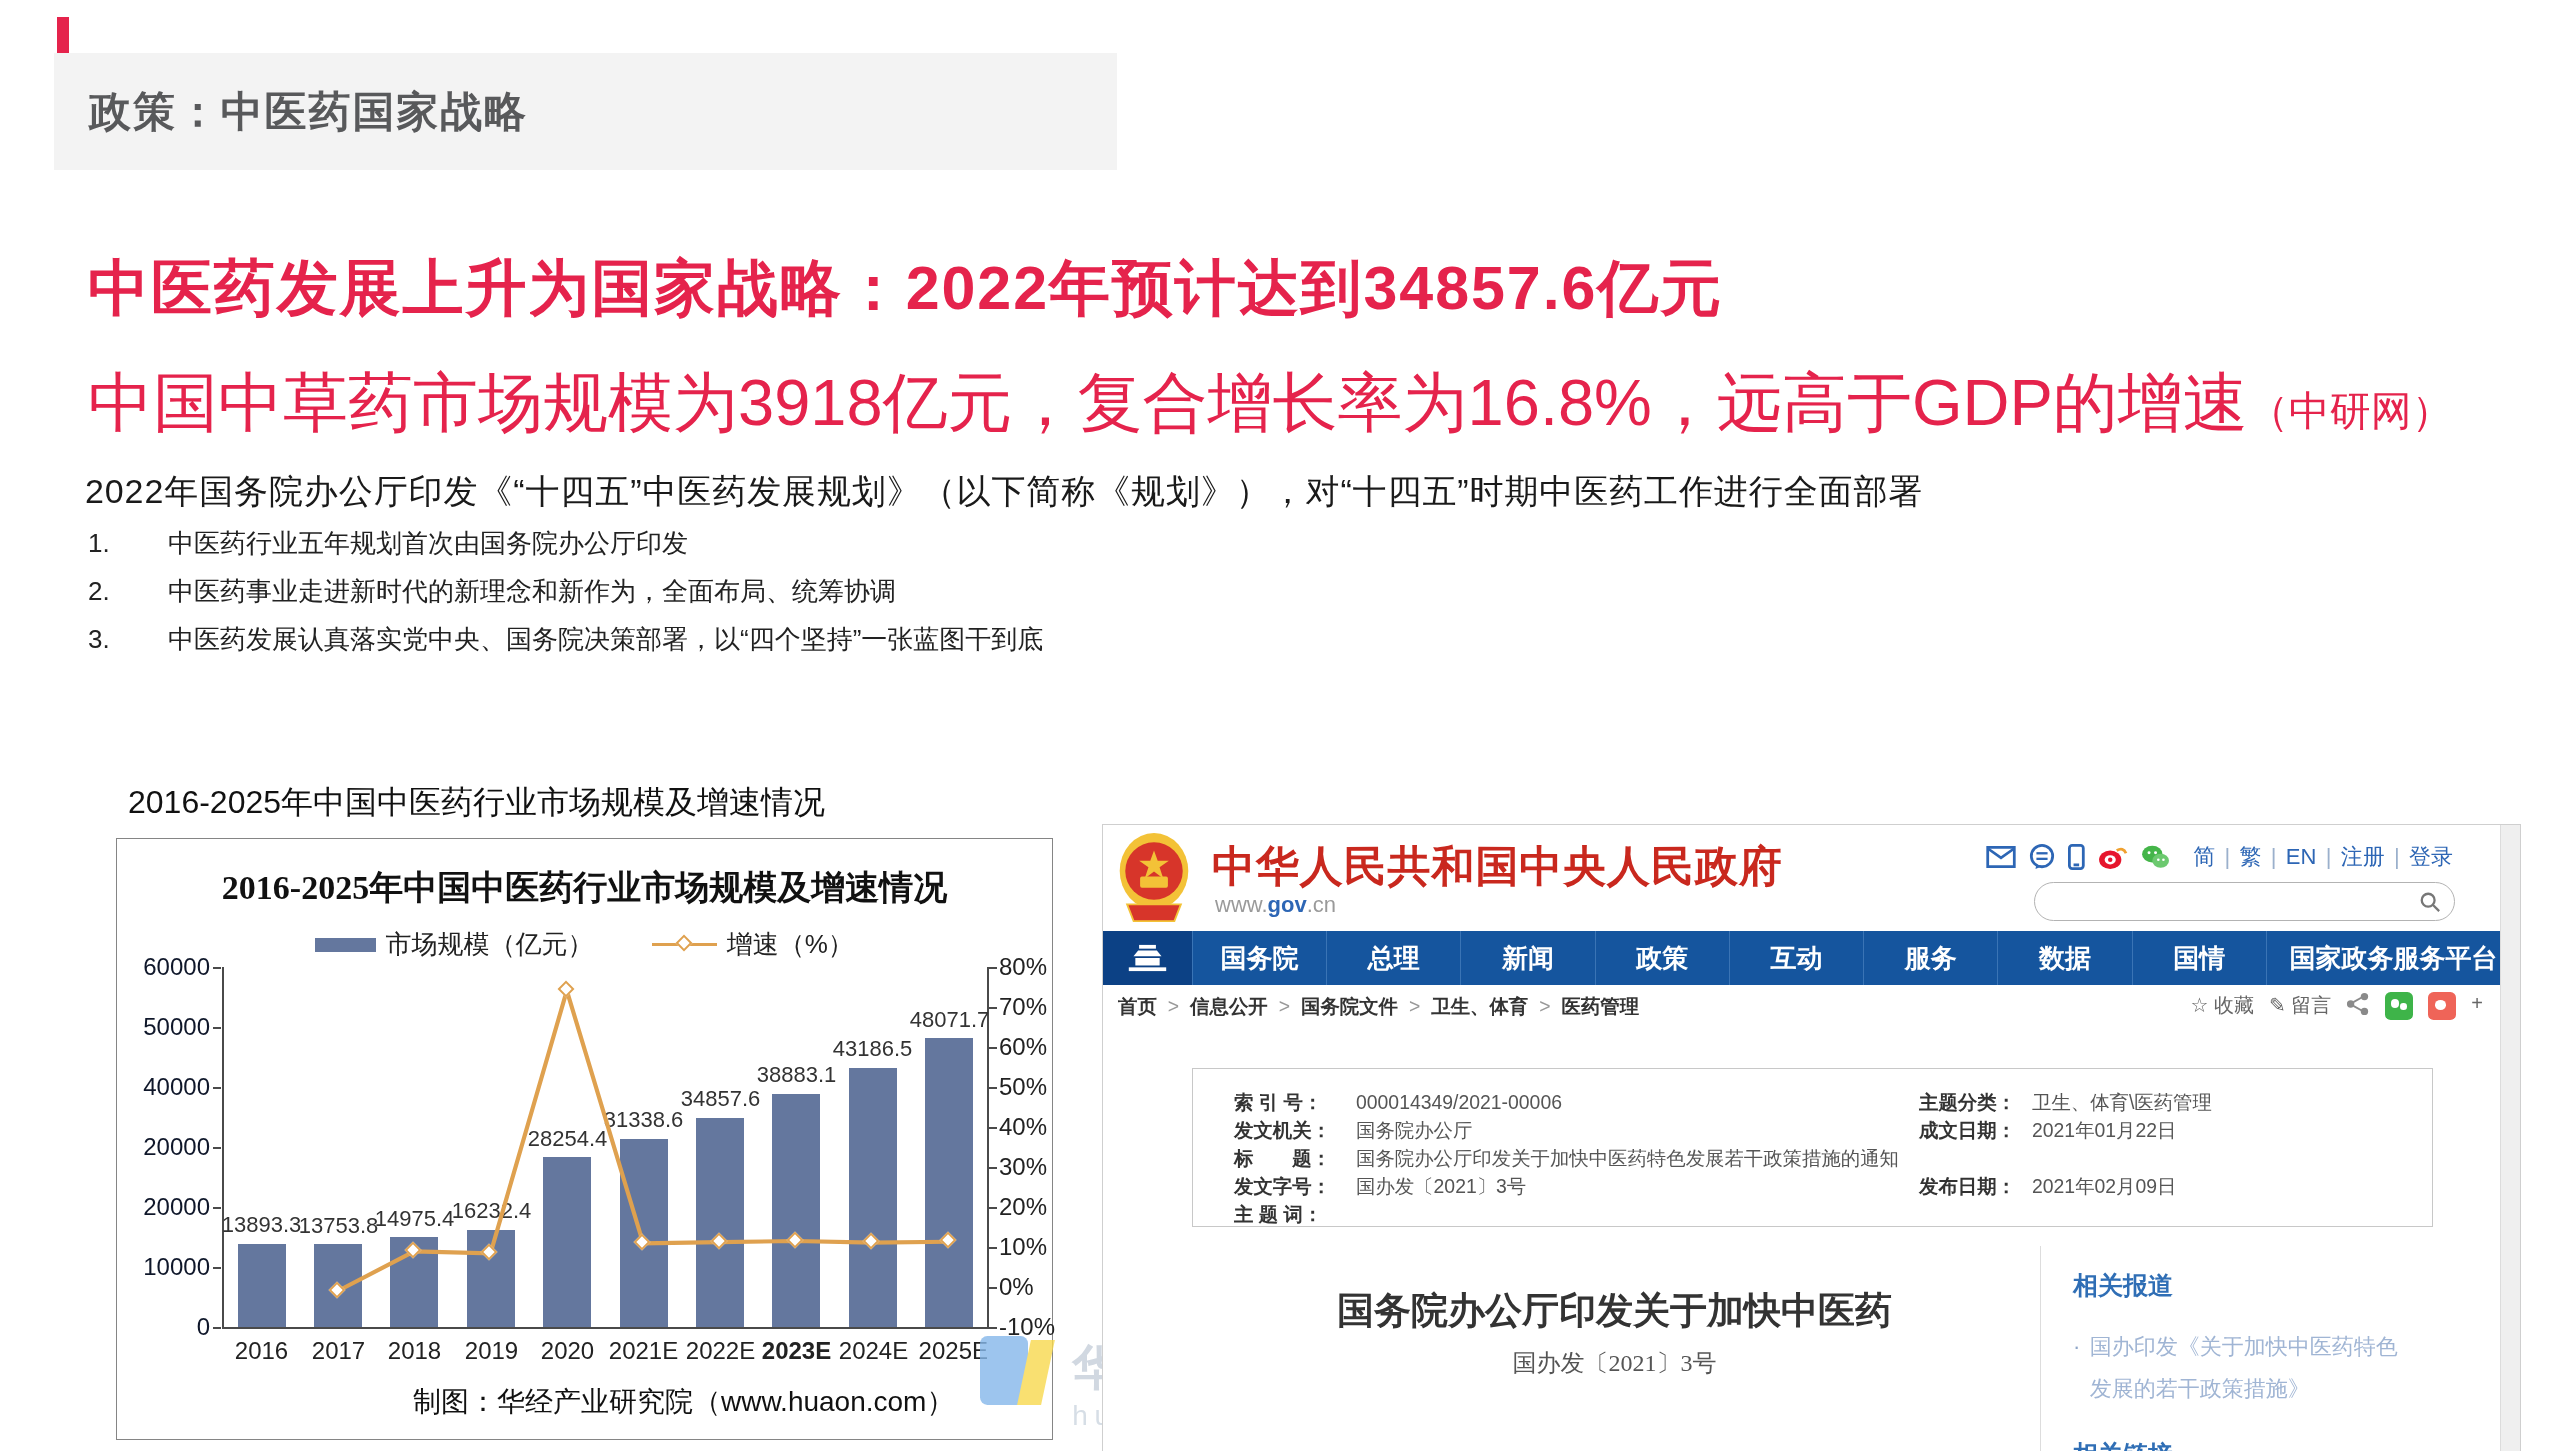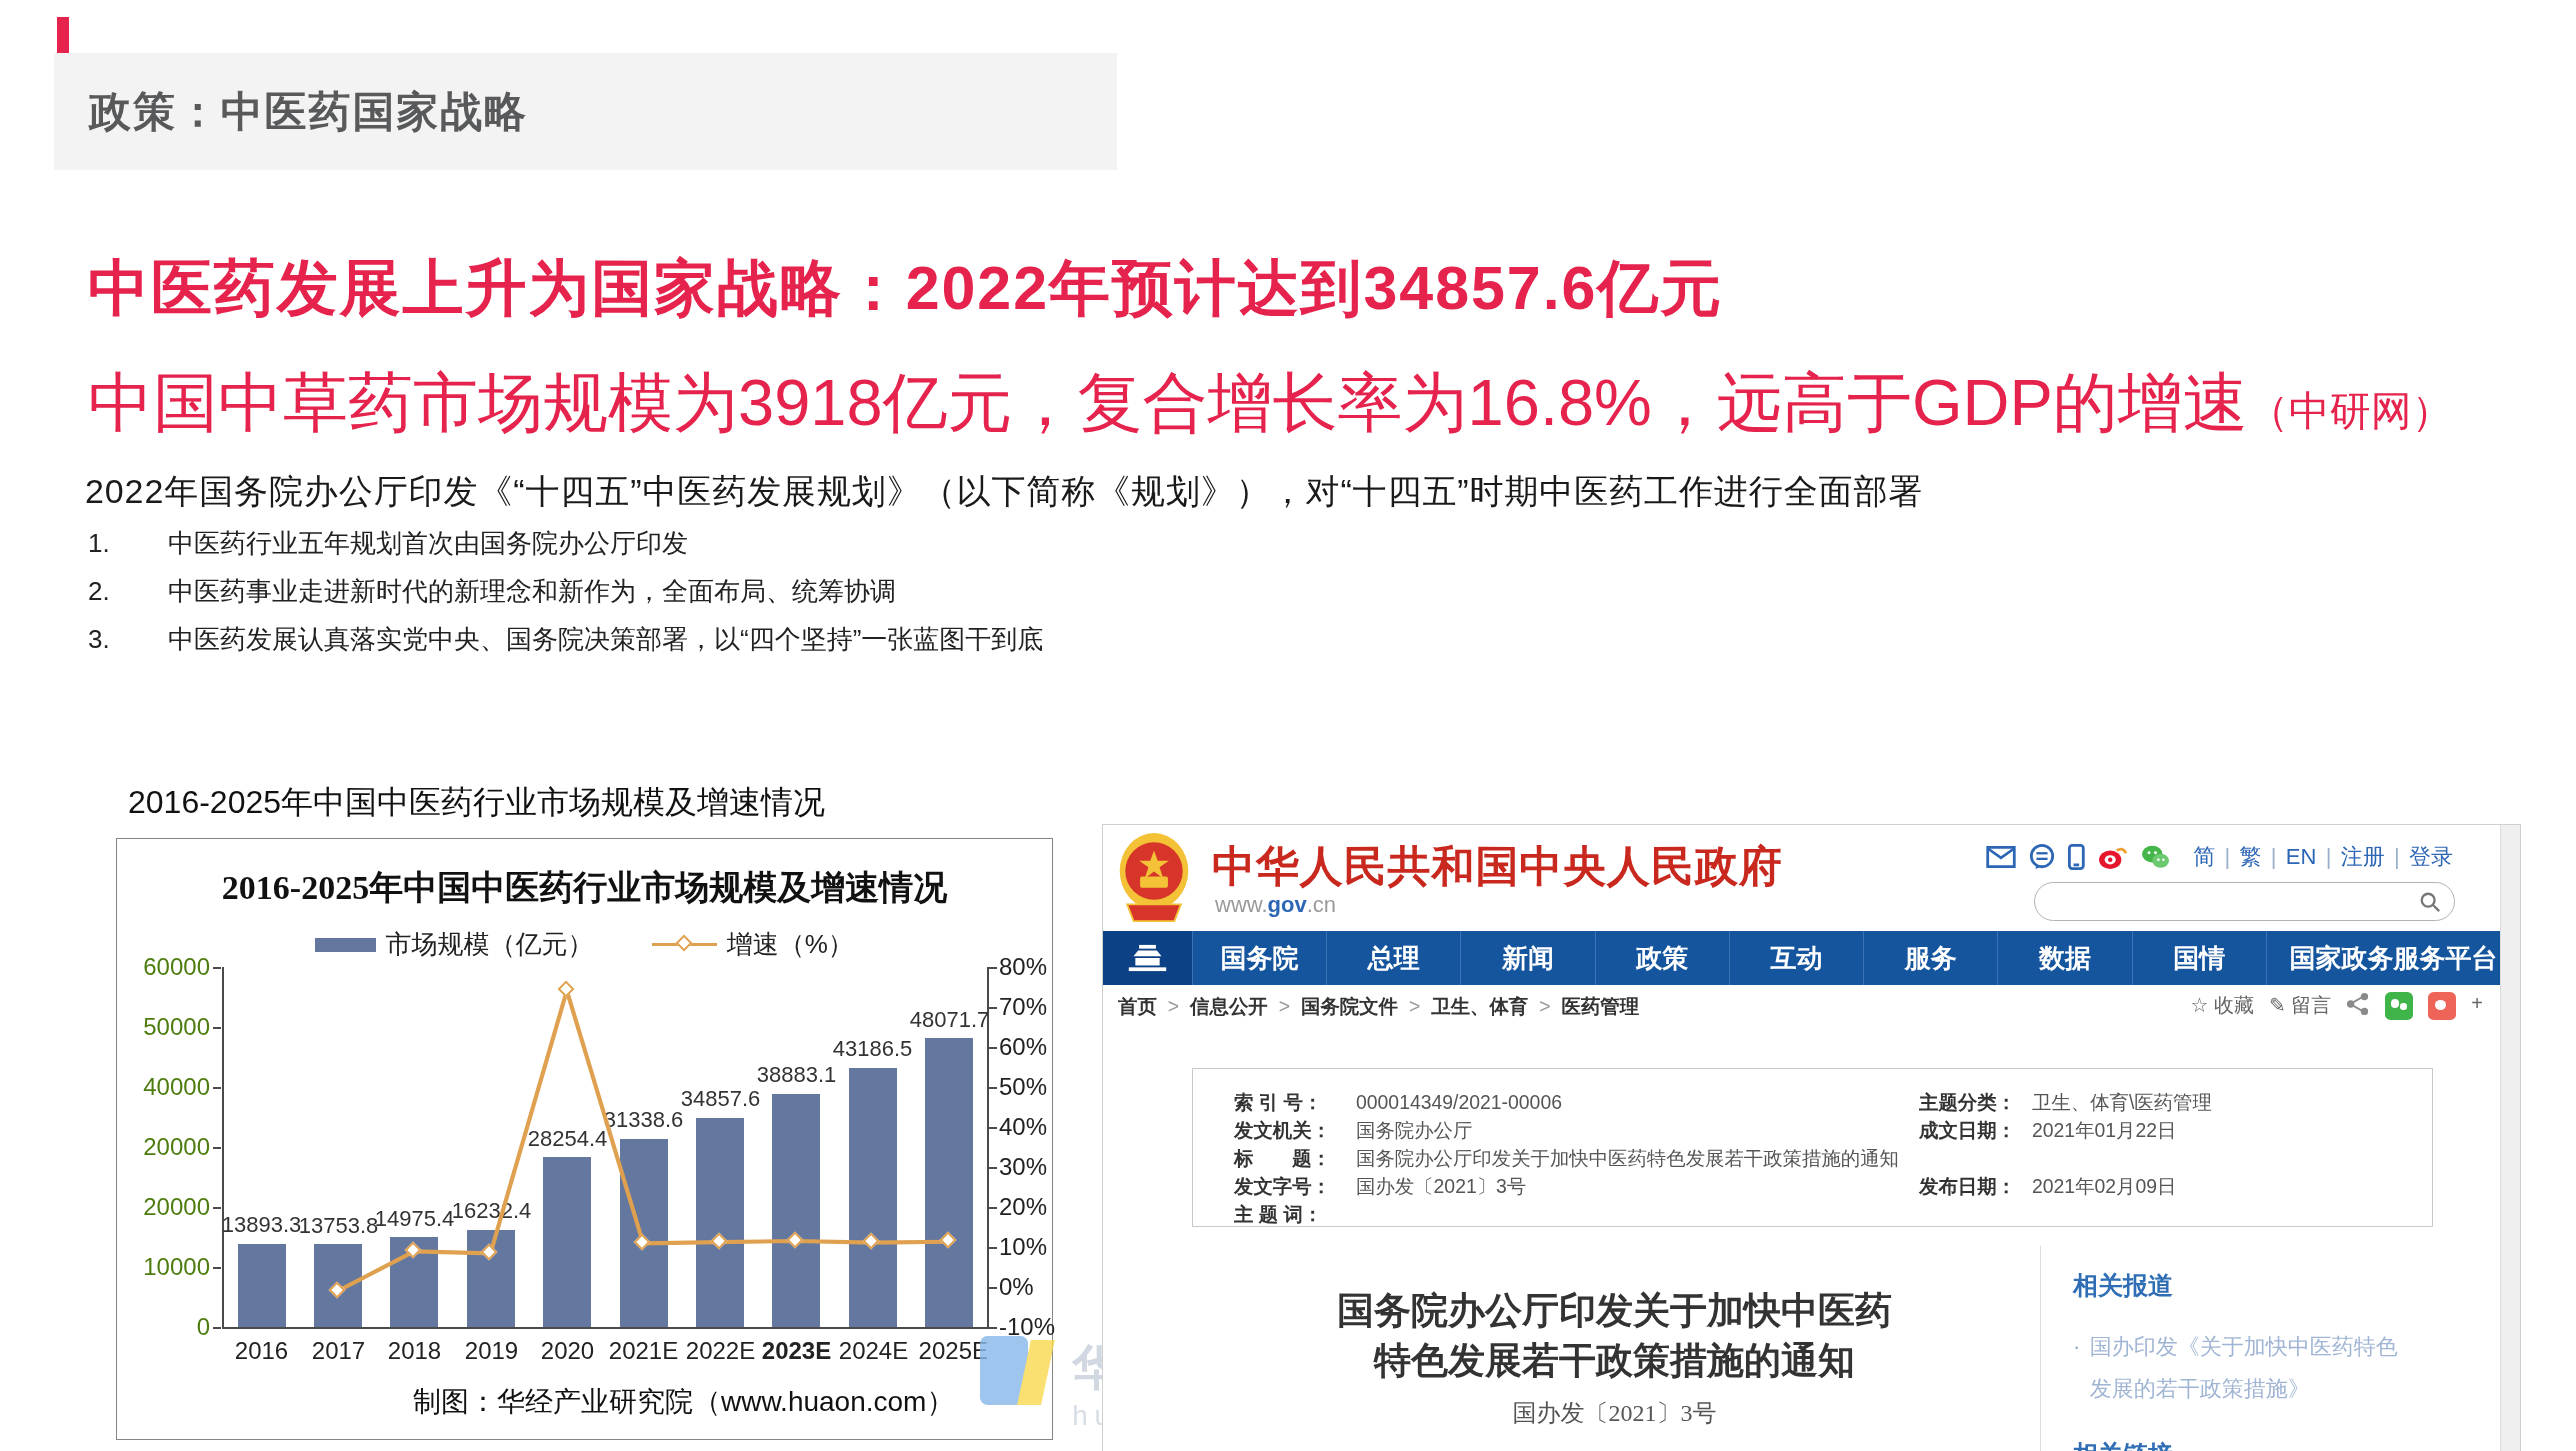--- a/index.html
+++ b/index.html
@@ -25,21 +25,21 @@
 
   .chart-label{left:128px;top:781px;font-size:32px;color:#111;}
 
   .chart-box{left:116px;top:838px;width:937px;height:602px;background:#fff;border:1.9px solid #858585;}
   .chart-title{position:absolute;top:26px;left:0;width:100%;text-align:center;font-family:"Liberation Serif","DejaVu Serif",serif;font-weight:bold;font-size:34px;color:#111;}
   .chart-legend{position:absolute;top:88px;left:0;width:100%;display:flex;justify-content:center;gap:59px;align-items:center;}
   .chart-legend .item{display:flex;align-items:center;gap:9.3px;font-size:26px;color:#222;}
   .sw-bar{width:61px;height:14px;background:var(--bar);}
   .sw-line{position:relative;width:65px;height:3.7px;background:var(--line);}
   .sw-line .dia{position:absolute;left:26px;top:-5.6px;width:12px;height:12px;background:#fff;border:2.8px solid var(--line);transform:rotate(45deg);}
-  .tickL{position:absolute;width:93px;text-align:right;font-size:24px;color:#4d7c0f;}
+  .tickL{position:absolute;width:93px;text-align:right;font-size:24px;color:#0f172a;}
   .tickR{position:absolute;left:882px;font-size:24px;color:#222;}
   .axis{position:absolute;background:#4a4a4a;}
   .bar{position:absolute;background:var(--bar);}
   .bar-label{position:absolute;width:167px;text-align:center;font-size:22px;color:#333;white-space:nowrap;}
   .xlab{position:absolute;top:498px;width:77px;text-align:center;font-size:24px;color:#222;}
   .marker{position:absolute;width:12px;height:12px;background:#fff;border:2.8px solid var(--line);transform:rotate(45deg);}
   .chart-src{position:absolute;top:544px;left:296px;font-size:28px;color:#111;}
 
   .watermark{left:980px;top:1336px;display:flex;align-items:flex-start;opacity:.8;}
   .wm-blue{width:48px;height:69px;background:#85b7ea;border-radius:7.4px;}
@@ -358,21 +358,20 @@
         <span class="lab">发文字号：</span>
         <span class="val">国办发〔2021〕3号</span>
         <span class="lab">发布日期：</span>
         <span class="val">2021年02月09日</span>
         <span class="lab">主 题 词：</span>
         <span class="val" style="grid-column: 2 / 5;"></span>
       </div>
 
     <div class="gov-doc">
       <div class="t">国务院办公厅印发关于加快中医药</div>
-      <div class="t">特色发展若干政策措施的通知</div>
       <div class="n">国办发〔2021〕3号</div>
     </div>
 
     <div class="gov-divider"></div>
 
     <div class="gov-sidebar">
       <div class="hd">相关报道</div>
       <div class="lnk">
         <span class="bt">·</span>
         <span>国办印发《关于加快中医药特色发展的若干政策措施》</span>

